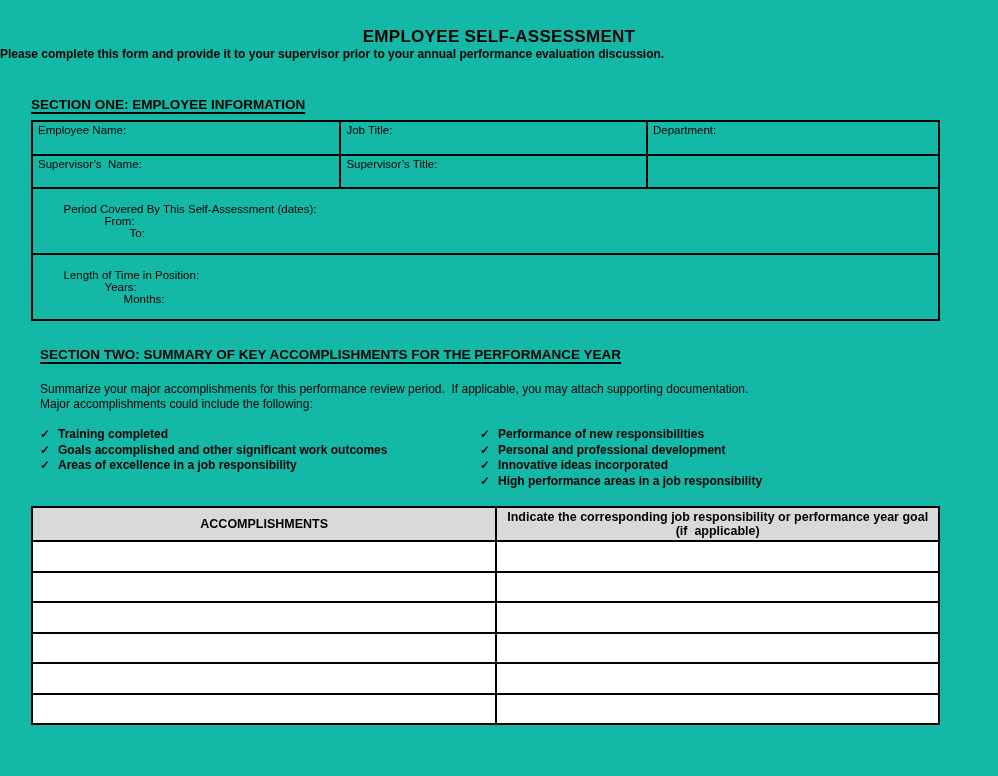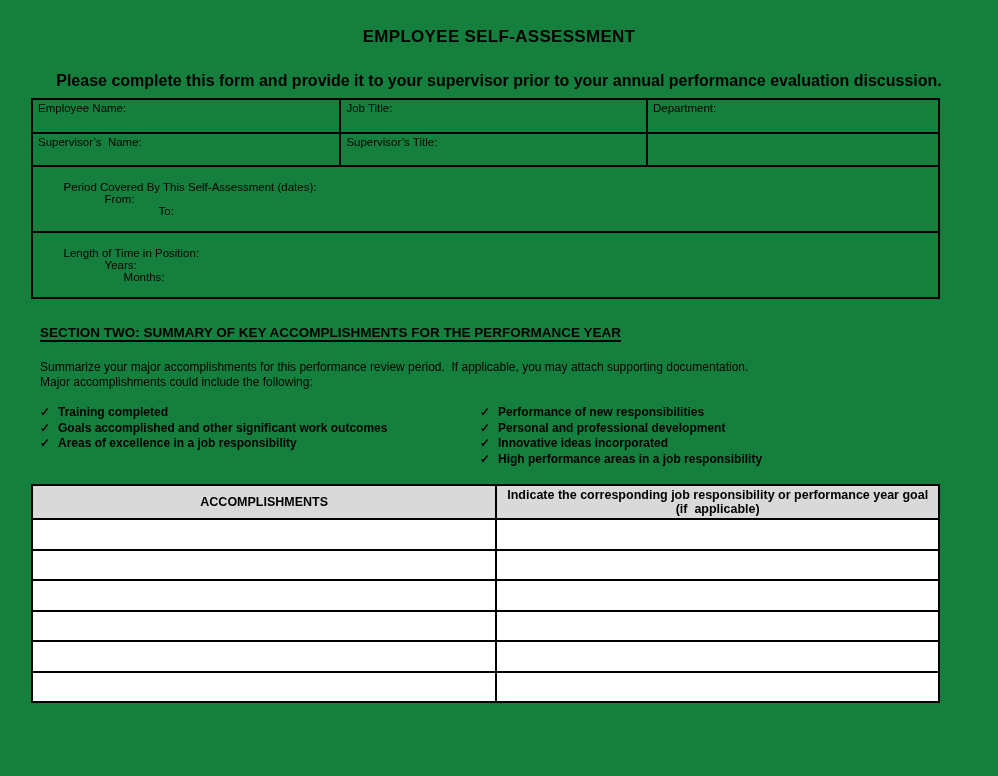--- a/index.html
+++ b/index.html
@@ -1,28 +1,28 @@
 <!DOCTYPE html>
 <html style="--table-header-bg: #d9d9d9; --border: #000000; --footer-text: #7f7f7f;"><head>
 <meta charset="utf-8">
 <style>
   * { margin: 0; padding: 0; box-sizing: border-box; }
   html, body { background: #ffffff; }
   .page {
-    width: 998px; height: 776px; background: #15803d;
+    width: 998px; height: 776px; background: #14b8a6;
     font-family: "Liberation Sans", sans-serif; color: #000;
     position: relative; overflow: hidden;
   }
   .title {
     text-align: center; font-size: 17px; font-weight: bold;
     letter-spacing: 0.3px; padding-top: 27px;
   }
   .subtitle {
-    text-align: center; font-size: 16px; font-weight: bold;
-    margin-top: 25px; white-space: pre-wrap;
+    text-align: left; font-size: 12px; font-weight: bold;
+    white-space: pre-wrap;
   }
   .section-heading {
     font-size: 13.5px; font-weight: bold;
     text-decoration: underline; text-decoration-thickness: 2px; text-underline-offset: 3px;
     margin: 36px 0 0 31px; white-space: pre-wrap;
   }
   .section-heading.two { margin: 26px 0 0 40px; }
 
   table { border-collapse: collapse; table-layout: fixed; }
   .info-table { width: 909px; margin: 8px 0 0 31px; }
@@ -33,21 +33,21 @@
   }
   .info-table .col-a { width: 34%; }
   .info-table .col-b { width: 33.8%; }
   .info-table .col-c { width: 32.2%; }
   .info-table tr.r1 { height: 34px; }
   .info-table tr.r2 { height: 33px; }
   .info-table tr.r3 { height: 28px; }
   .info-table tr.r4 { height: 27px; margin-top: 44px; }
   .inline-lbl { display: inline-block; }
   .gap-8  { margin-left: 8px; padding-left: 33px; }
-  .gap-146 { margin-left: 95px; }
+  .gap-146 { margin-left: 66px; }
   .gap-60 { margin-left: 60px; }
 
   .intro {
     font-size: 12px; font-weight: normal; margin: 20px 0 0 40px;
     line-height: 15px; white-space: pre-wrap;
   }
   .lists { display: flex; margin: 15px 0 0 40px; }
   .check-list { list-style: none; width: 440px; }
   .check-list li { font-size: 12px; font-weight: bold; line-height: 15.5px; white-space: pre-wrap; }
   .check { display: inline-block; width: 18px; font-weight: bold; }
@@ -67,20 +67,21 @@
 </style>
 </head>
 <body>
 
 <div class="page">
 
   <h1 class="title">EMPLOYEE SELF-ASSESSMENT</h1>
 
   <p class="subtitle">Please complete this form and provide it to your supervisor prior to your annual performance evaluation discussion.</p>
 
+  <h2 class="section-heading">SECTION ONE: EMPLOYEE INFORMATION</h2>
 
   <table class="info-table">
     <tbody>
         <tr class="r1">
       <td class="col-a"><span>Employee Name:</span></td>
       <td class="col-b"><span>Job Title:</span></td>
       <td class="col-c"><span>Department:</span></td>
     </tr>
     <tr class="r2">
       <td><span>Supervisor’s  Name:</span></td>

